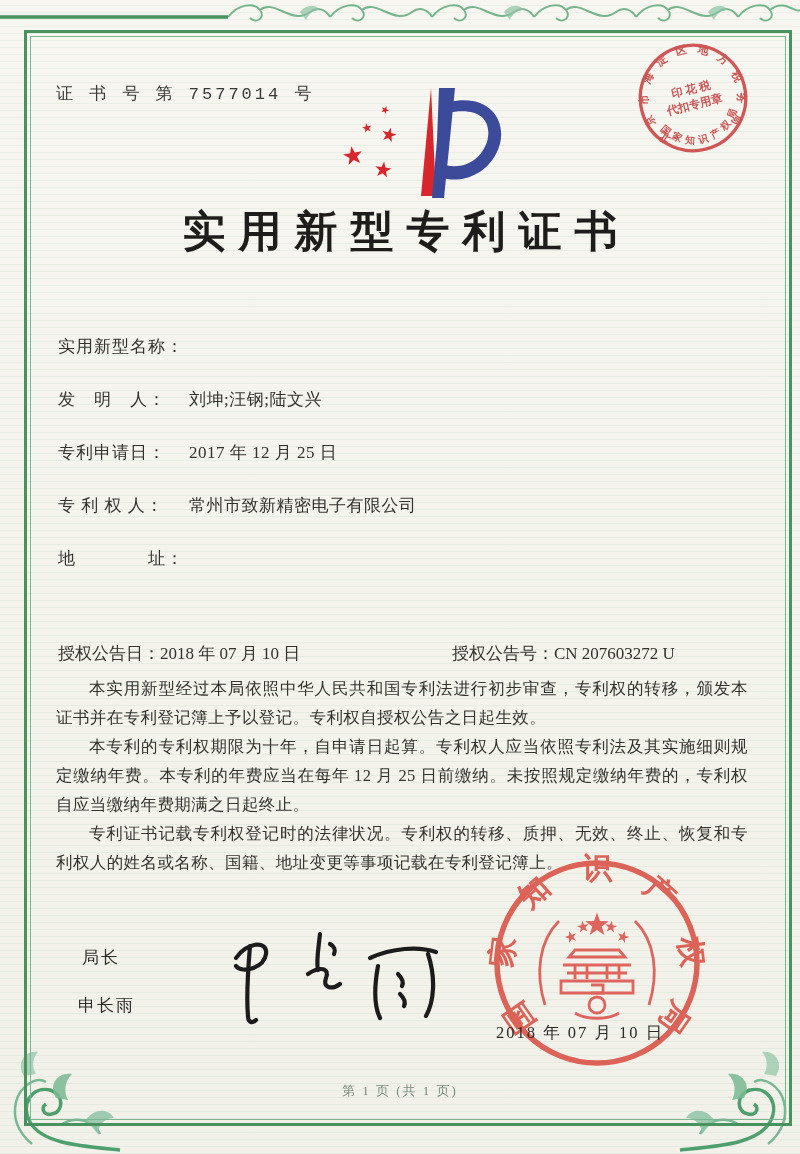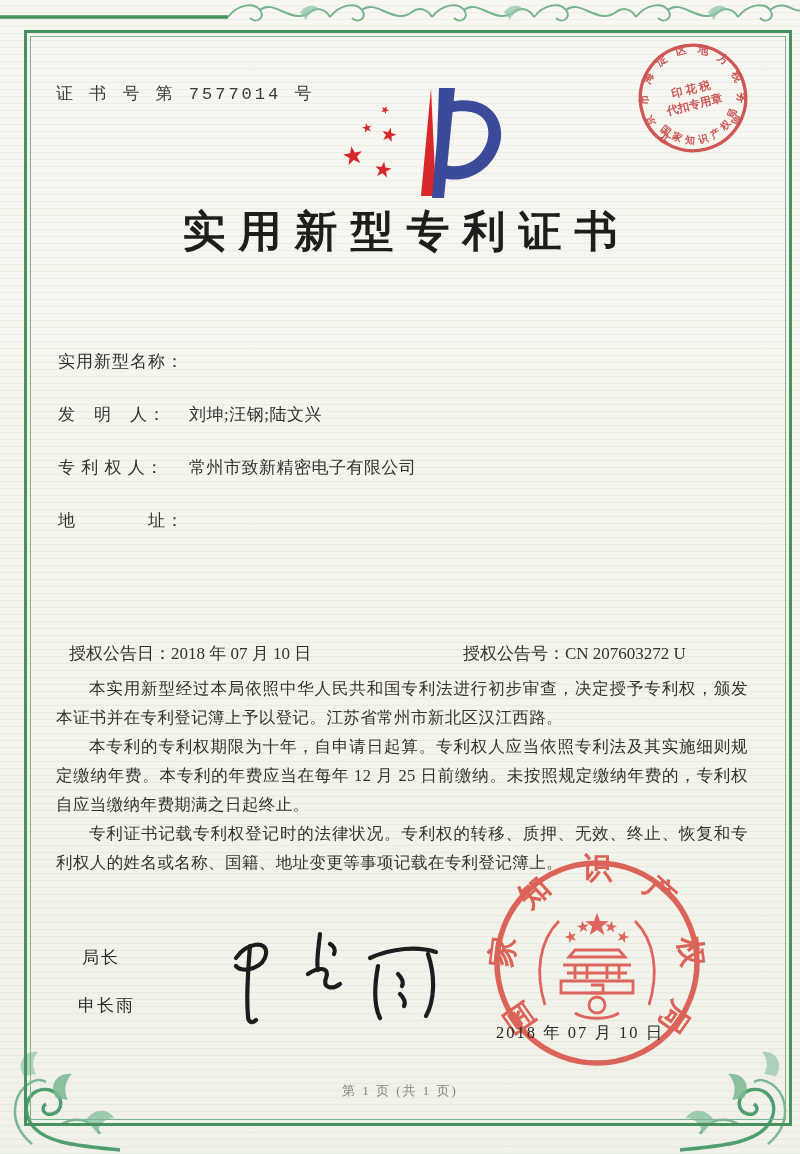--- a/index.html
+++ b/index.html
@@ -30,28 +30,28 @@
   .cert-no{
     position:absolute;left:56px;top:82px;
     font-size:17px;letter-spacing:3px;color:#3a3a3a;font-family:Liberation Mono, monospace;
   }
   .title{
     position:absolute;left:0;top:203px;width:100%;
     text-align:center;font-size:43px;font-weight:600;color:#1e1d1b;
     letter-spacing:13px;text-indent:13px;
   }
   .fields{position:absolute;left:58px;top:320px;width:660px;}
-  .field-row{display:flex;align-items:flex-end;height:53px;font-size:17px;color:#35322e;}
+  .field-row{display:flex;align-items:center;height:53px;font-size:17px;color:#35322e;}
   .field-label{min-width:131px;white-space:pre;letter-spacing:1px;}
   .field-value{flex:1;letter-spacing:0.5px;}
   .grant-row{
     position:absolute;left:58px;top:642px;width:690px;
     font-size:17px;color:#35322e;display:flex;
   }
-  .grant-left{width:394px;margin-left:11px;}
+  .grant-left{width:394px;}
   .grant-right{flex:1;}
   .body-text{
     position:absolute;left:56px;top:674px;width:692px;
     font-size:16.5px;line-height:29px;color:#35322e;
     text-align:justify;letter-spacing:0.4px;
   }
   .body-text p{margin:0;text-indent:2em;}
   .signer-title{position:absolute;left:82px;top:946px;font-size:17px;color:#2e2c29;letter-spacing:2px;}
   .signer-name{position:absolute;left:78px;top:994px;font-size:17px;color:#2e2c29;letter-spacing:2px;}
   .signature-svg{position:absolute;left:212px;top:918px;}
@@ -167,39 +167,43 @@
 
   <div class="fields">
     <div class="field-row">
       <span class="field-label">实用新型名称：</span>
     </div>
     <div class="field-row">
       <span class="field-label">发　明　人：</span>
       <span class="field-value">刘坤;汪钢;陆文兴</span>
     </div>
     <div class="field-row">
+      <span class="field-label">专利申请日：</span>
+      <span class="field-value">2017 年 12 月 25 日</span>
+    </div>
+    <div class="field-row">
       <span class="field-label">专 利 权 人：</span>
       <span class="field-value">常州市致新精密电子有限公司</span>
     </div>
     <div class="field-row">
       <span class="field-label">地　　　　址：</span>
     </div>
   </div>
 
   <div class="grant-row">
     <div class="grant-left">
       <span>授权公告日：</span><span>2018 年 07 月 10 日</span>
     </div>
     <div class="grant-right">
       <span>授权公告号：</span><span>CN 207603272 U</span>
     </div>
   </div>
 
   <div class="body-text">
-    <p>本实用新型经过本局依照中华人民共和国专利法进行初步审查，决定授予专利权，颁发本证书并在专利登记簿上予以登记。江苏省常州市新北区汉江西路。</p>
+    <p>本实用新型经过本局依照中华人民共和国专利法进行初步审查，专利权的转移，颁发本证书并在专利登记簿上予以登记。专利权自授权公告之日起生效。</p>
     <p>本专利的专利权期限为十年，自申请日起算。专利权人应当依照专利法及其实施细则规定缴纳年费。本专利的年费应当在每年 12 月 25 日前缴纳。未按照规定缴纳年费的，专利权自应当缴纳年费期满之日起终止。</p>
     <p>专利证书记载专利权登记时的法律状况。专利权的转移、质押、无效、终止、恢复和专利权人的姓名或名称、国籍、地址变更等事项记载在专利登记簿上。</p>
   </div>
 
   <div class="signer-title">局长</div>
   <div class="signer-name">申长雨</div>
 
   <svg class="signature-svg" width="240" height="110" viewBox="0 0 240 110">
     <g stroke="#1c1c1c" stroke-width="4.2" fill="none" stroke-linecap="round" stroke-linejoin="round">
       <path d="M38,28 C36,52 34,78 36,98 C36,104 40,106 44,102"></path>

